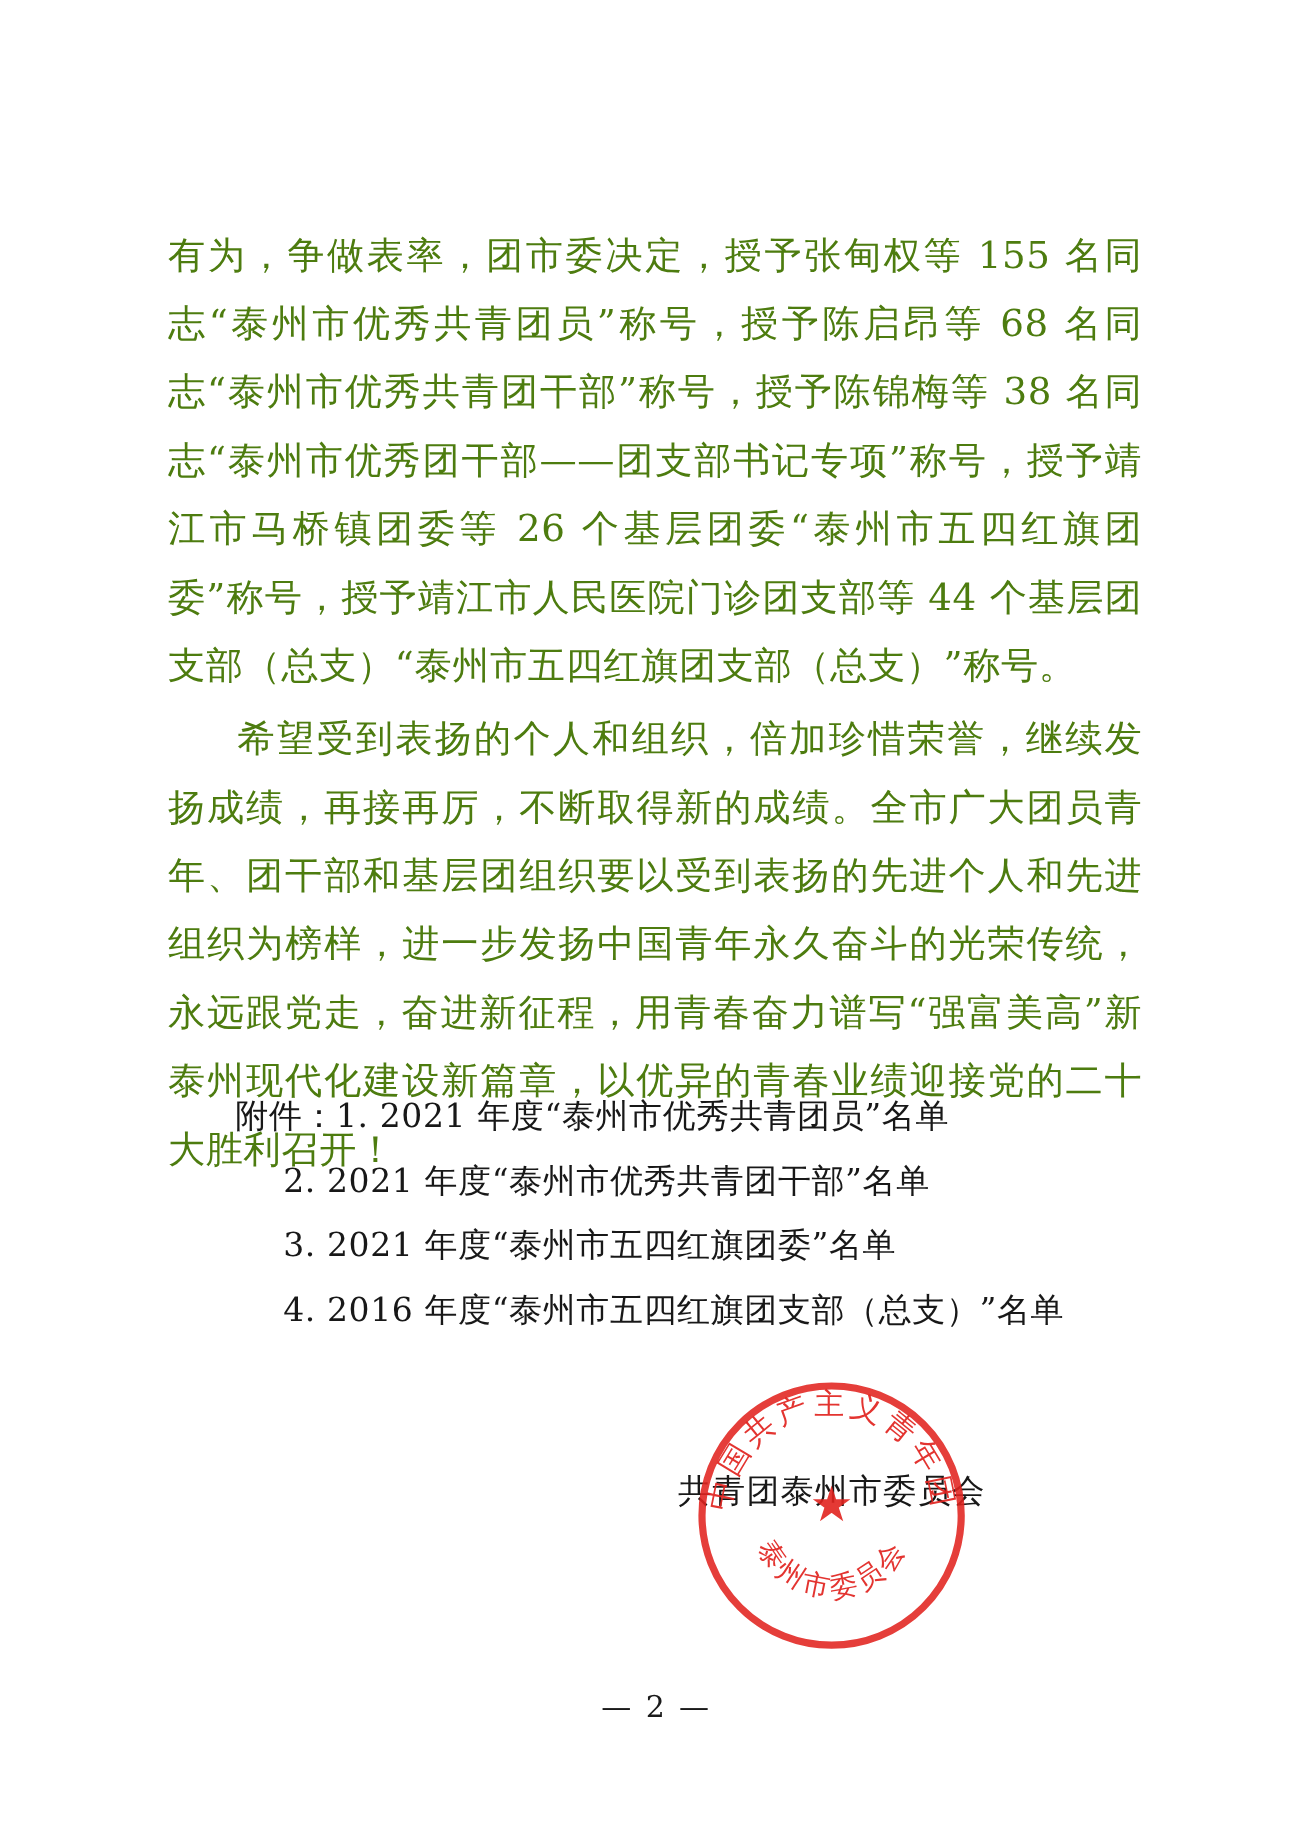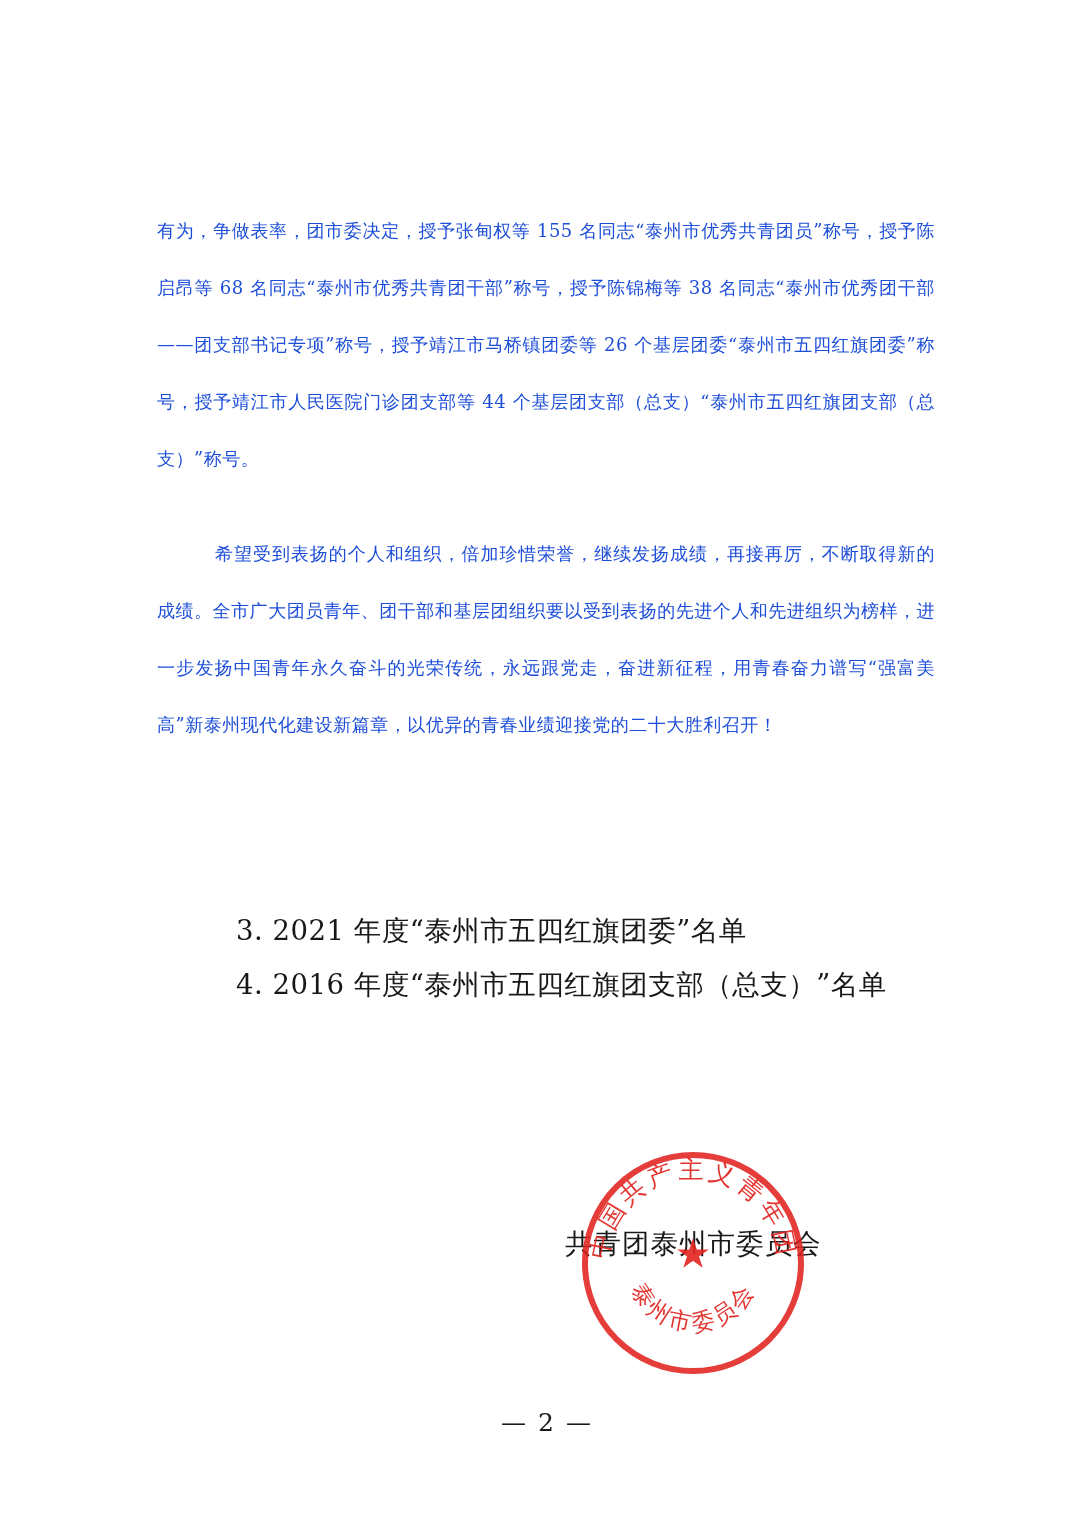--- a/index.html
+++ b/index.html
@@ -22,27 +22,27 @@
     height: 1527px;
     background: #fff;
   }
   .body-area {
     position: absolute;
     left: 140px;
     top: 185px;
     width: 812px;
   }
   p.para {
-    margin: 17px;
-    font-size: 18px;
+    margin: 0;
+    font-size: 31px;
     line-height: 57px;
     letter-spacing: 0.5px;
     text-align: justify;
     text-justify: inter-ideograph;
-    color: #1d4ed8;
+    color: #4d7c0f;
   }
   p.indent {
     text-indent: 58px;
   }
   .gap-sm { height: 4px; }
   .attach-block {
     position: absolute;
     left: 196px;
     top: 903px;
     width: 760px;
@@ -99,20 +99,22 @@
 
 <div class="page">
 
   <div class="body-area">
     <p class="para">有为，争做表率，团市委决定，授予张甸权等 155 名同志“泰州市优秀共青团员”称号，授予陈启昂等 68 名同志“泰州市优秀共青团干部”称号，授予陈锦梅等 38 名同志“泰州市优秀团干部——团支部书记专项”称号，授予靖江市马桥镇团委等 26 个基层团委“泰州市五四红旗团委”称号，授予靖江市人民医院门诊团支部等 44 个基层团支部（总支）“泰州市五四红旗团支部（总支）”称号。</p>
     <div class="gap-sm"></div>
     <p class="para indent">希望受到表扬的个人和组织，倍加珍惜荣誉，继续发扬成绩，再接再厉，不断取得新的成绩。全市广大团员青年、团干部和基层团组织要以受到表扬的先进个人和先进组织为榜样，进一步发扬中国青年永久奋斗的光荣传统，永远跟党走，奋进新征程，用青春奋力谱写“强富美高”新泰州现代化建设新篇章，以优异的青春业绩迎接党的二十大胜利召开！</p>
   </div>
 
   <div class="attach-block">
+    <div class="attach-line">附件：1. 2021 年度“泰州市优秀共青团员”名单</div>
+    <div class="attach-line sub">2. 2021 年度“泰州市优秀共青团干部”名单</div>
     <div class="attach-line sub">3. 2021 年度“泰州市五四红旗团委”名单</div>
     <div class="attach-line sub">4. 2016 年度“泰州市五四红旗团支部（总支）”名单</div>
   </div>
 
   <div class="signature">
     <div class="sig-line">共青团泰州市委员会</div>
   </div>
 
   <div class="stamp">
     <svg width="230" height="230" viewBox="0 0 230 230" xmlns="http://www.w3.org/2000/svg">

